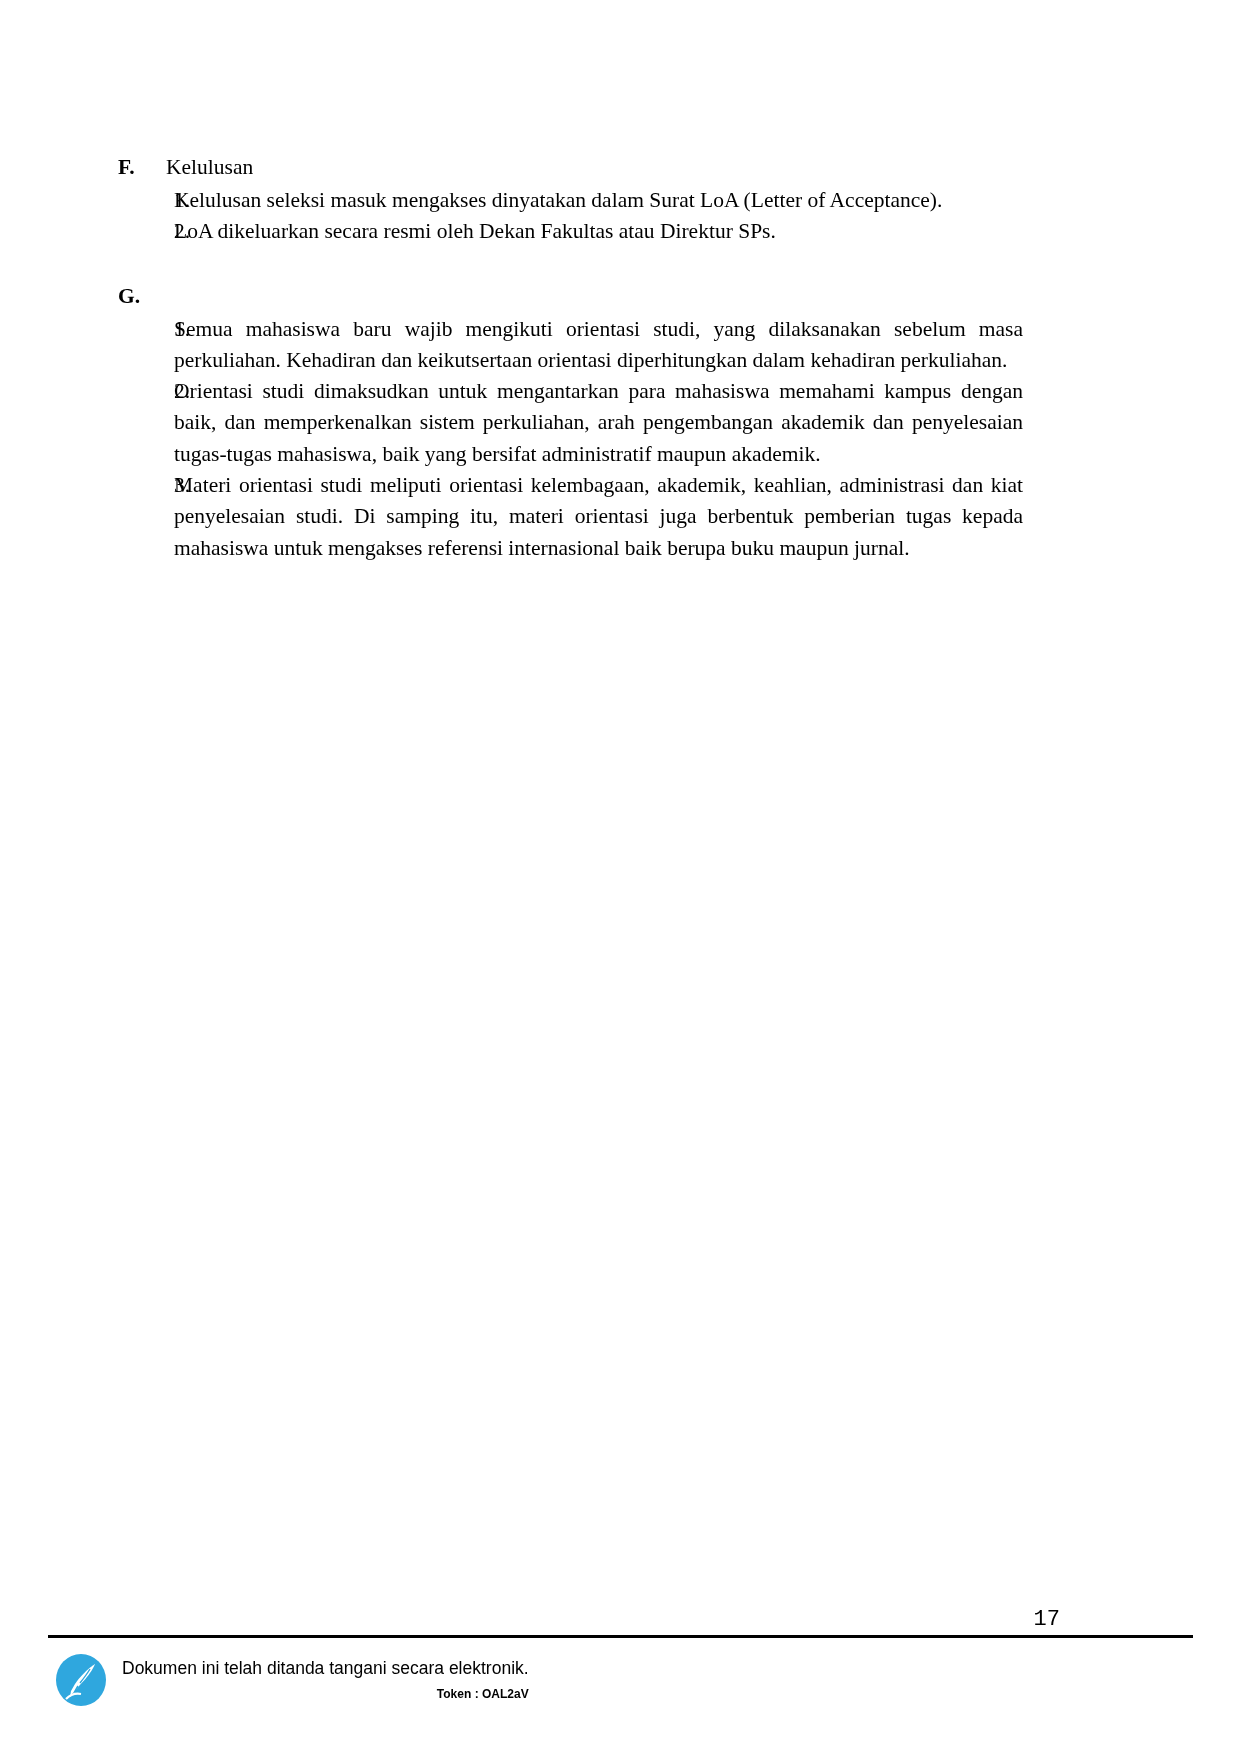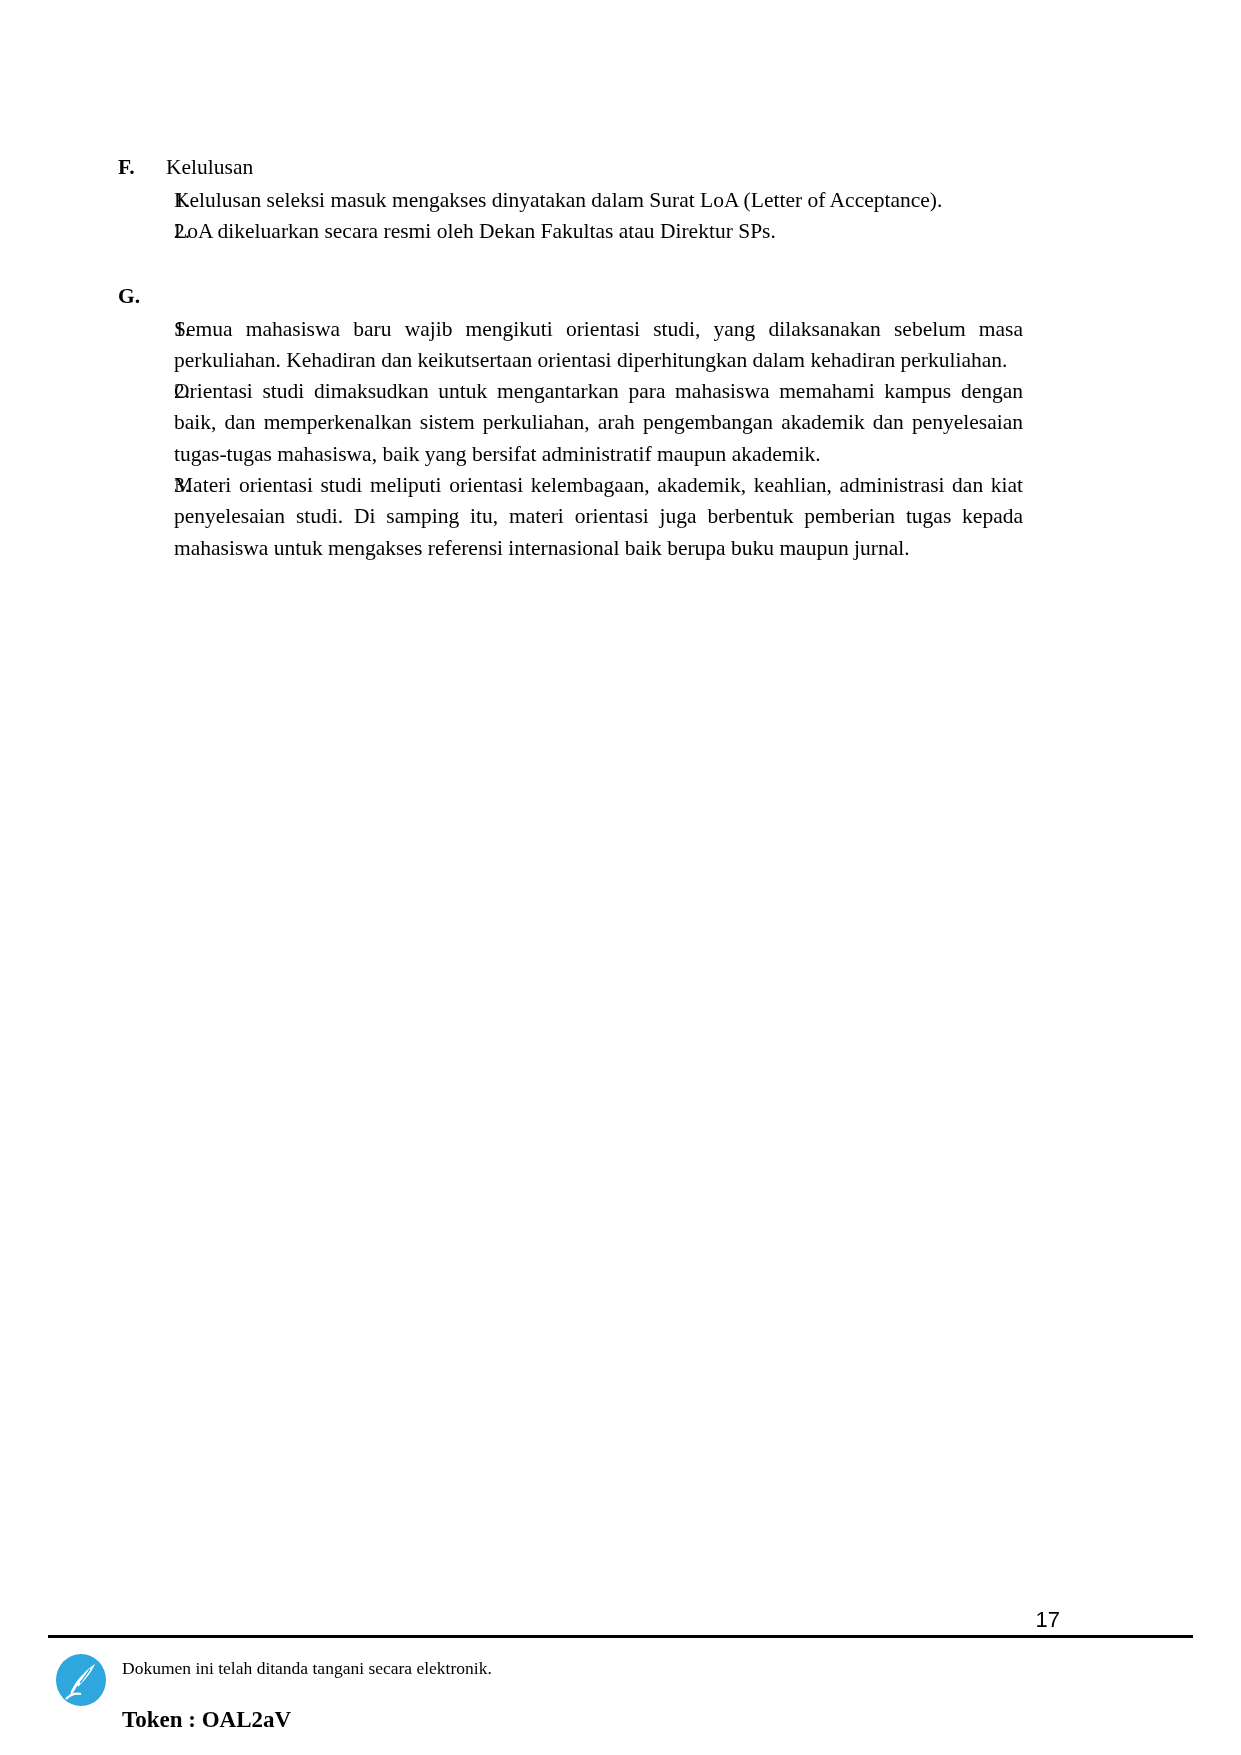--- a/index.html
+++ b/index.html
@@ -95,21 +95,21 @@
     left: 0;
     top: 8px;
     width: 1145px;
     height: 0;
     border-top: 3px solid #000000;
   }
   .page-number {
     position: absolute;
     right: 128px;
     top: -18px;
-    font-family: Liberation Sans, sans-serif;
+    font-family: Liberation Mono, monospace;
     font-size: 22px;
     color: #000000;
     background: #ffffff;
     padding: 0 5px;
     line-height: 1;
   }
   .sign-block {
     position: absolute;
     left: 6px;
     top: 26px;
@@ -117,35 +117,36 @@
     align-items: flex-start;
   }
   .sign-badge {
     width: 54px;
     height: 54px;
     flex: 0 0 54px;
     margin-right: 14px;
     position: relative;
   }
   .sign-text {
-    font-family: Liberation Serif, serif;
+    font-family: Liberation Sans, sans-serif;
     padding-top: 2px;
+    text-align: right;
   }
   .sign-line1 {
     font-size: 17.5px;
     line-height: 1.5;
     color: #000000;
     white-space: nowrap;
   }
   .sign-line2 {
-    font-size: 23px;
+    font-size: 12px;
     line-height: 1.5;
     font-weight: bold;
     color: #000000;
-    margin-top: 22px;
+    margin-top: 4px;
     white-space: nowrap;
   }
 </style>
 </head>
 <body>
 
 <div class="page">
 
   <div class="content">
 

